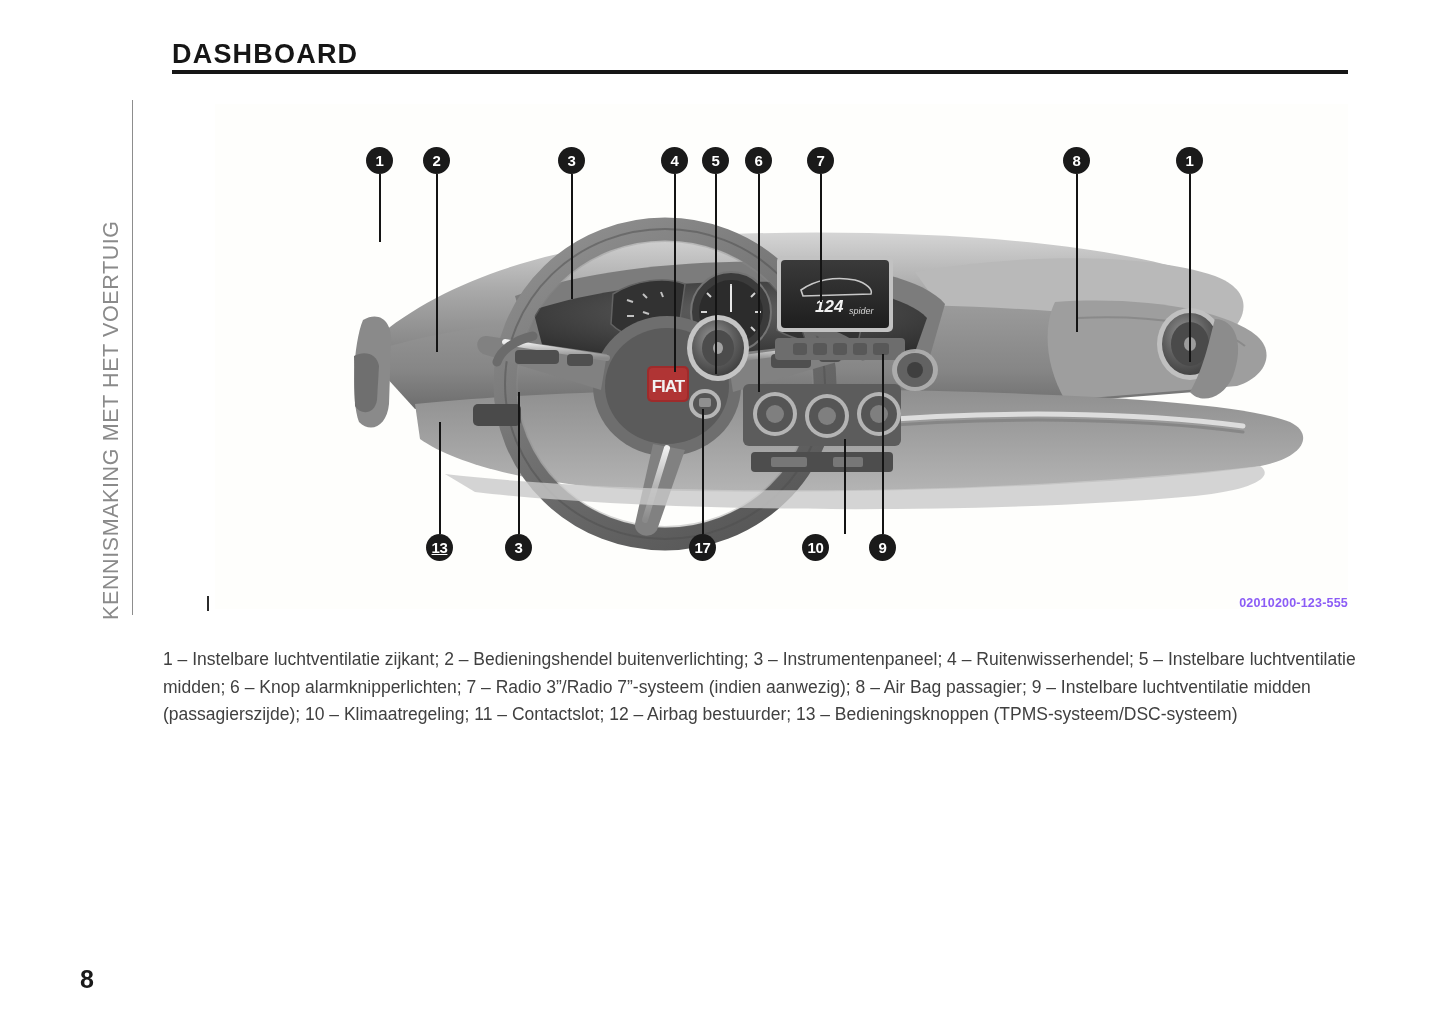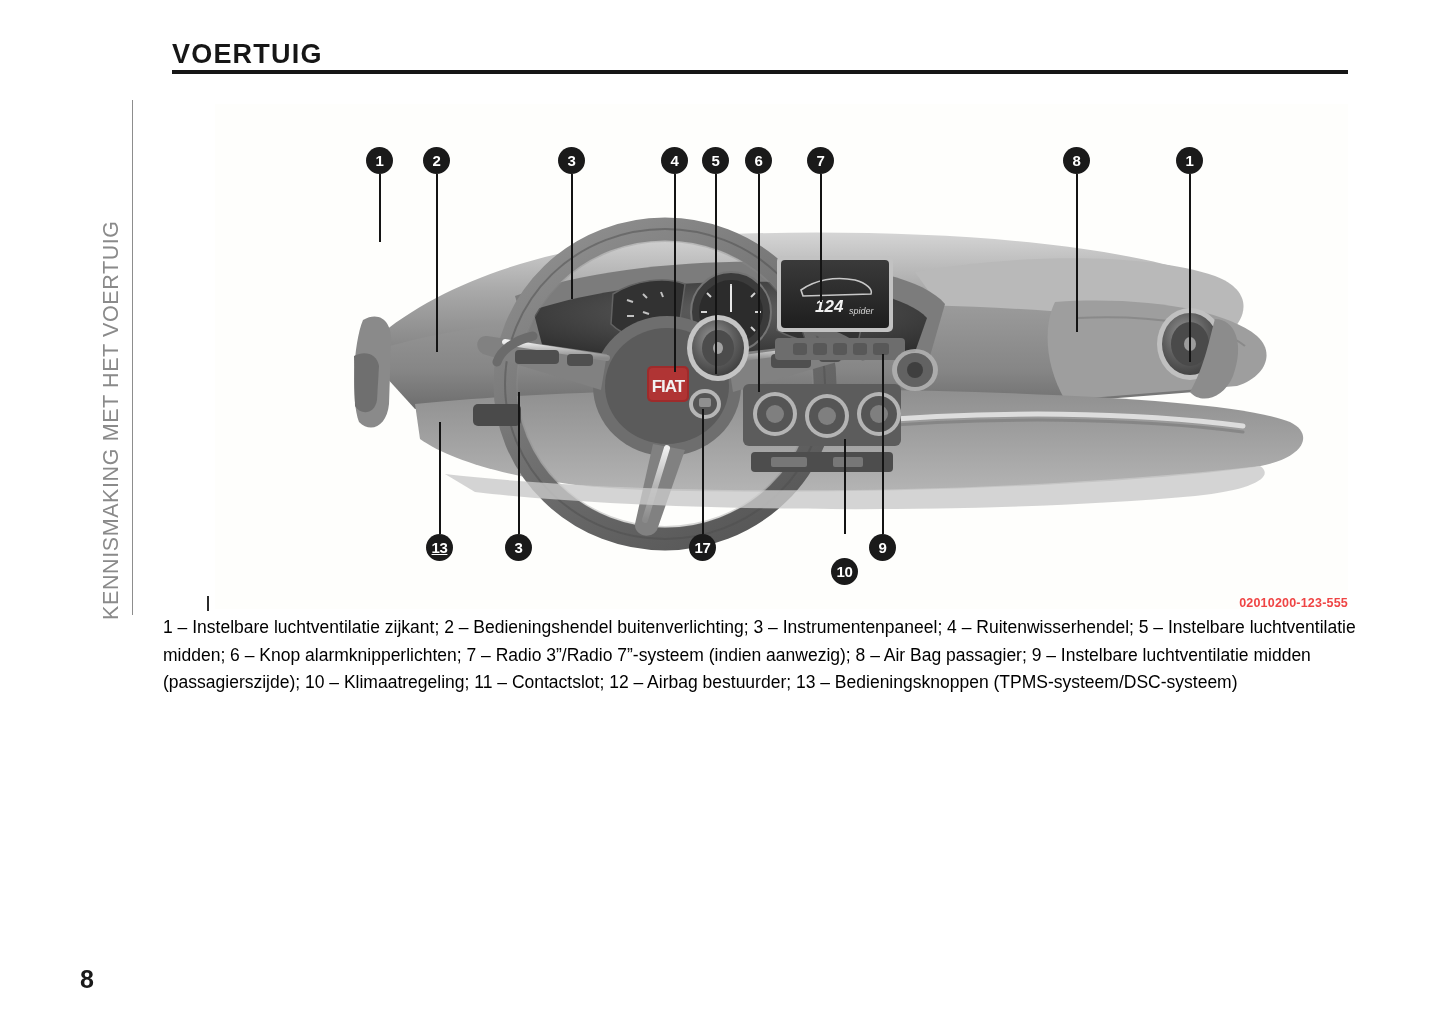--- a/index.html
+++ b/index.html
@@ -79,21 +79,21 @@
     height: 15px;
     background: #2b2b2b;
   }
   #figure-code {
     position: absolute;
     right: 97px;
     top: 596px;
     font-size: 12.5px;
     font-weight: bold;
     letter-spacing: 0.2px;
-    color: #ef4444;
+    color: #8b5cf6;
   }
 
   
   #dash-svg {
     position: absolute;
     left: 215px;
     top: 104px;
     width: 1133px;
     height: 505px;
   }
@@ -115,44 +115,44 @@
   .leader {
     position: absolute;
     width: 2px;
     background: #141414;
   }
 
   
   #caption {
     position: absolute;
     left: 163px;
-    top: 614px;
+    top: 646px;
     width: 1215px;
     font-size: 17.5px;
     line-height: 27.5px;
-    color: #000000;
+    color: #404040;
   }
 
   
   #page-number {
     position: absolute;
     left: 80px;
     top: 965px;
     font-size: 25px;
     font-weight: bold;
     color: #1a1a1a;
   }
 </style>
 </head>
 <body>
 
 <div id="sidebar-rule"></div>
 <div id="sidebar-label">KENNISMAKING MET HET VOERTUIG</div>
 
-<div id="page-title">VOERTUIG</div>
+<div id="page-title">DASHBOARD</div>
 <div id="title-rule"></div>
 
 <div id="figure"></div>
 
 <svg id="dash-svg" viewBox="0 0 1133 505">
   <defs>
     <linearGradient id="gDashTop" x1="0" y1="0" x2="0" y2="1">
       <stop offset="0%" stop-color="#d5d5d5"></stop>
       <stop offset="45%" stop-color="#a8a8a8"></stop>
       <stop offset="100%" stop-color="#7d7d7d"></stop>
@@ -386,21 +386,21 @@
 
 <div class="callout" style="left:426px; top:534px;text-decoration:underline;">13</div>
 <div class="leader" style="left:439px; top:422px; height:112px;"></div>
 
 <div class="callout" style="left:505px; top:534px;">3</div>
 <div class="leader" style="left:518px; top:392px; height:142px;"></div>
 
 <div class="callout" style="left:689px; top:534px;">17</div>
 <div class="leader" style="left:702px; top:409px; height:125px;"></div>
 
-<div class="callout" style="left:831px; top:534px;margin-top:24px;">10</div>
+<div class="callout" style="left:802px; top:534px;">10</div>
 <div class="leader" style="left:844px; top:439px; height:95px;"></div>
 
 <div class="callout" style="left:869px; top:534px;">9</div>
 <div class="leader" style="left:882px; top:354px; height:180px;"></div>
 
 <div id="figure-tick"></div>
 <div id="figure-code">02010200-123-555</div>
 
 <div id="caption">1 – Instelbare luchtventilatie zijkant; 2 – Bedieningshendel buitenverlichting; 3 – Instrumentenpaneel; 4 – Ruitenwisserhendel; 5 – Instelbare luchtventilatie midden; 6 – Knop alarmknipperlichten; 7 – Radio 3”/Radio 7”-systeem (indien aanwezig); 8 – Air Bag passagier; 9 – Instelbare luchtventilatie midden (passagierszijde); 10 – Klimaatregeling; 11 – Contactslot; 12 – Airbag bestuurder; 13 – Bedieningsknoppen (TPMS-systeem/DSC-systeem)</div>
 

